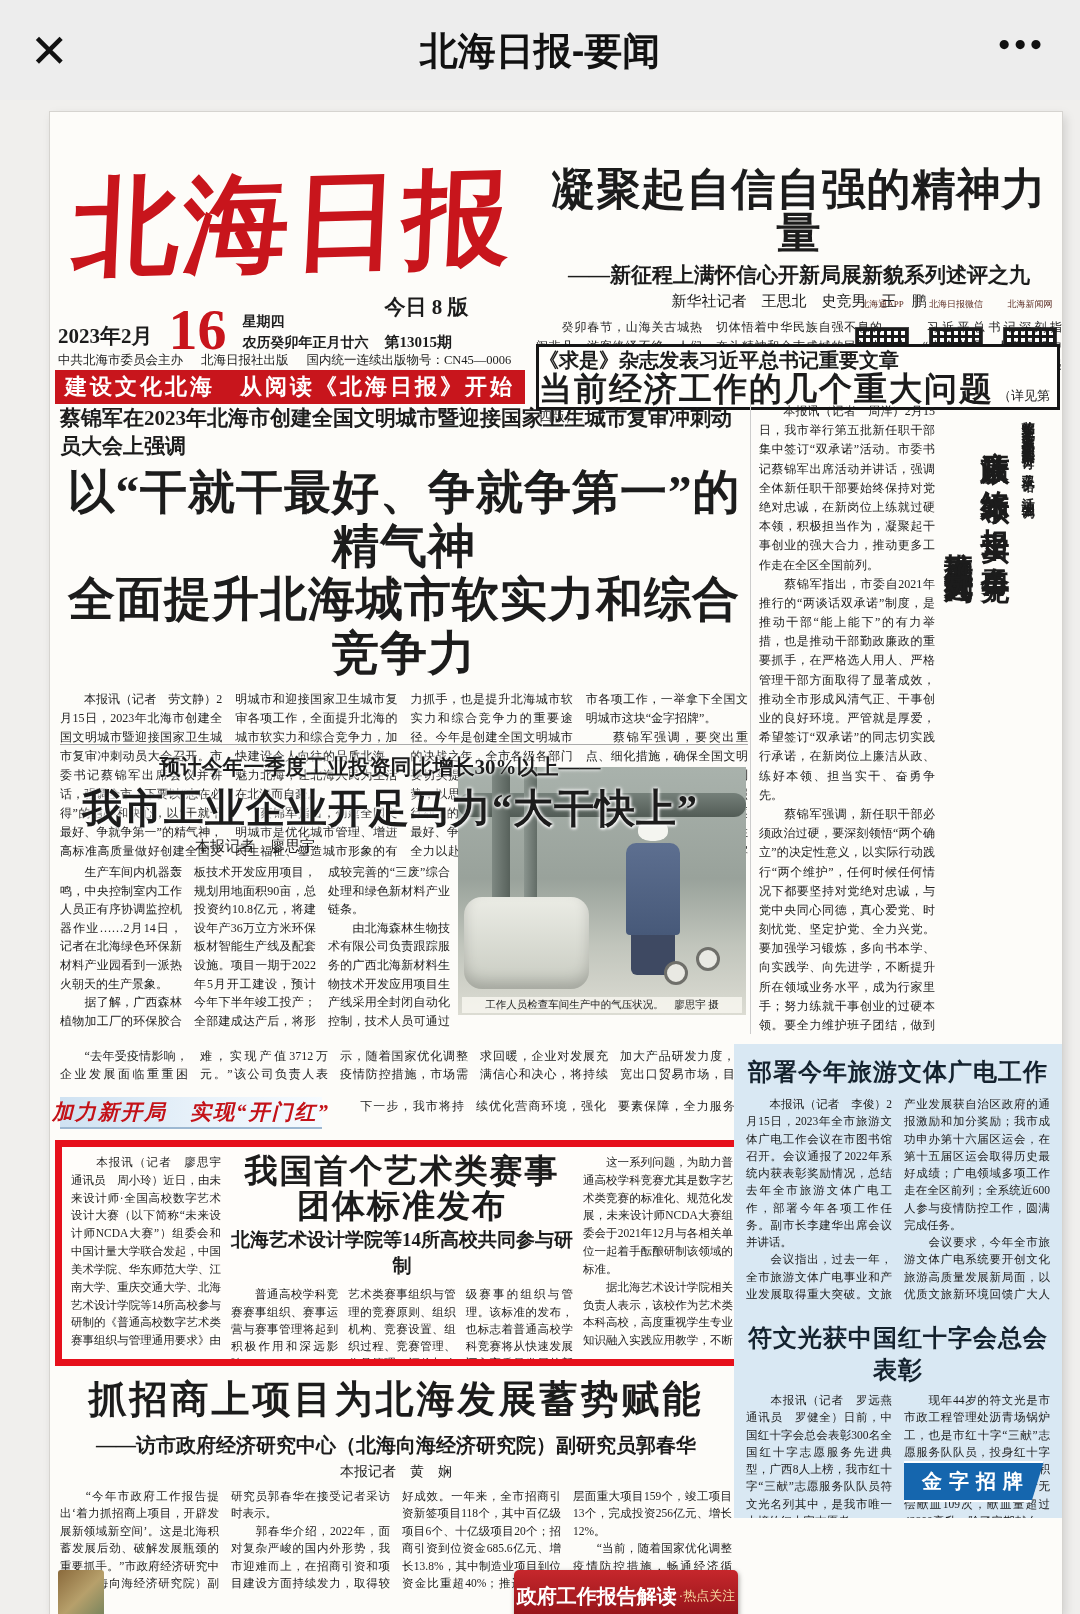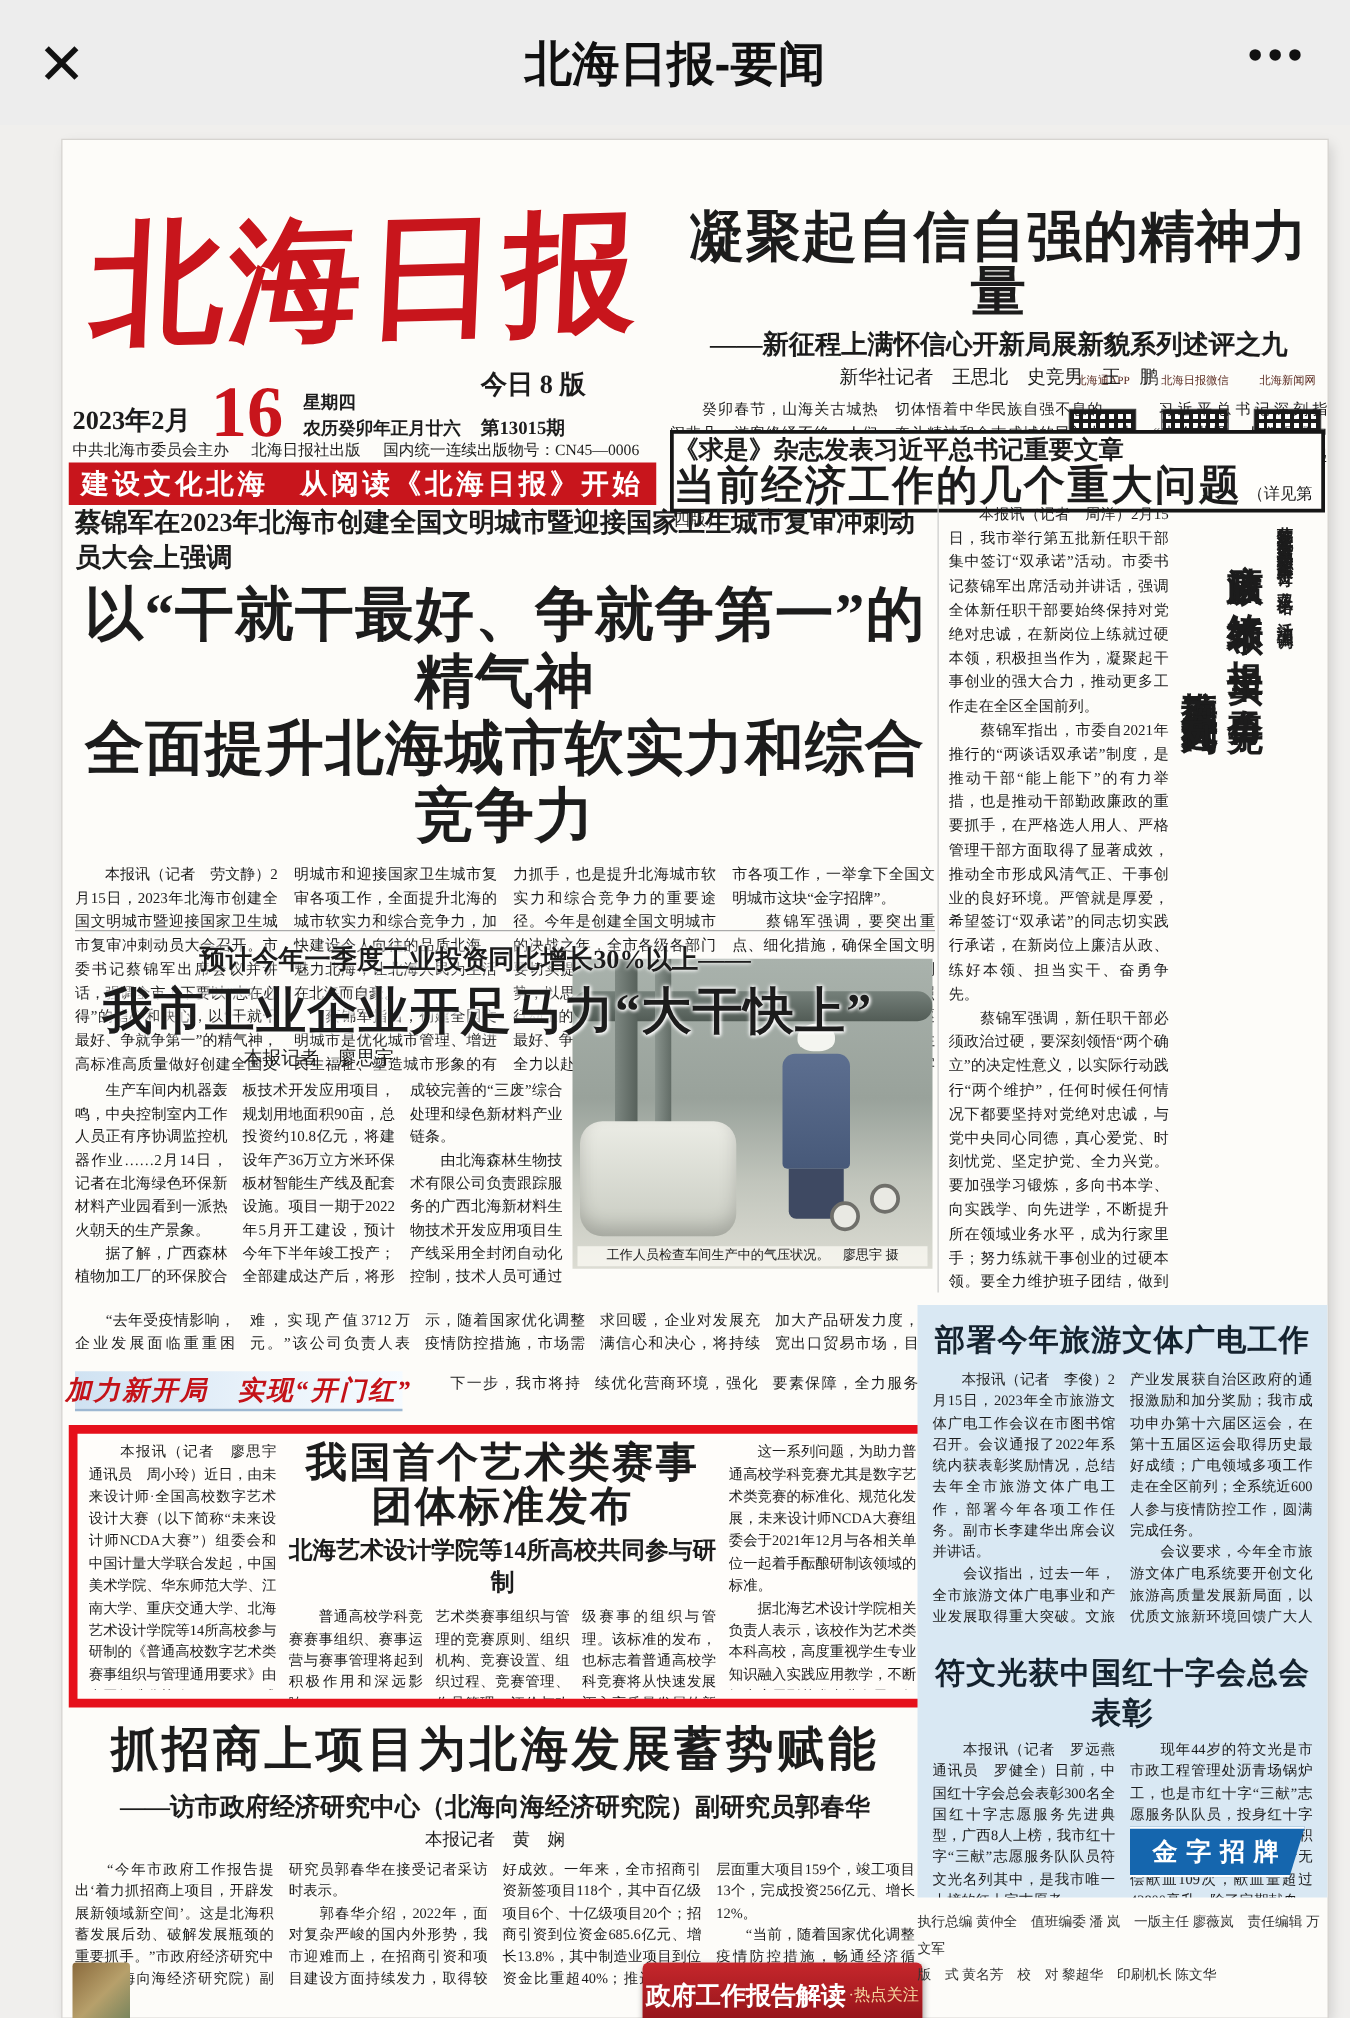--- a/index.html
+++ b/index.html
@@ -267,18 +267,14 @@
     <div class="t-h">部署今年旅游文体广电工作</div>
     <div class="t-body just pre">　　本报讯（记者　李俊）2月15日，2023年全市旅游文体广电工作会议在市图书馆召开。会议通报了2022年系统内获表彰奖励情况，总结去年全市旅游文体广电工作，部署今年各项工作任务。副市长李建华出席会议并讲话。
 　　会议指出，过去一年，全市旅游文体广电事业和产业发展取得重大突破。文旅产业发展获自治区政府的通报激励和加分奖励；我市成功申办第十六届区运会，在第十五届区运会取得历史最好成绩；广电领域多项工作走在全区前列；全系统近600人参与疫情防控工作，圆满完成任务。
 　　会议要求，今年全市旅游文体广电系统要开创文化旅游高质量发展新局面，以优质文旅新环境回馈广大人民群众的期待，在新起点上加快推进现代特色体育强市建设，保持优异成绩谱写广电新篇章；要加强谋划，推动落实，真抓实干，把事干成，高标准完成今年各项工作任务，以“干就干最好、争就争第一”的精气神，为建设品质北海、魅力北海贡献旅游文体广电力量。</div>
     <div class="r-h">符文光获中国红十字会总会表彰</div>
     <div class="r-body just pre">　　本报讯（记者　罗远燕　通讯员　罗健全）日前，中国红十字会总会表彰300名全国红十字志愿服务先进典型，广西8人上榜，我市红十字“三献”志愿服务队队员符文光名列其中，是我市唯一上榜的红十字志愿者。
 　　现年44岁的符文光是市市政工程管理处沥青场锅炉工，也是市红十字“三献”志愿服务队队员，投身红十字公益事业20余年。符文光积极献血，截至目前，累计无偿献血109次，献血量超过42800毫升。除了定期献血，符文光还积极参与红十字各项公益活动，志愿服务足迹遍布街道社区、企事业单位、机关学校等，累计志愿服务时长达6000多小时。符文光曾获2016—2017年度全国无偿献血奉献奖金奖、2016—2017年度全区优秀红十字志愿者、2020年度北海市精神文明建设贡献奖先进个人（道德模范）等多项荣誉。</div>
     <div class="zc-badge">金字招牌</div>
   </div>
 
-  <div class="abs credits">
-    <div>执行总编 黄仲全　值班编委 潘 岚　一版主任 廖薇岚　责任编辑 万文军</div>
-    <div>版　式 黄名芳　校　对 黎超华　印刷机长 陈文华</div>
-  </div>
 
 </div>
 
 </body></html>

